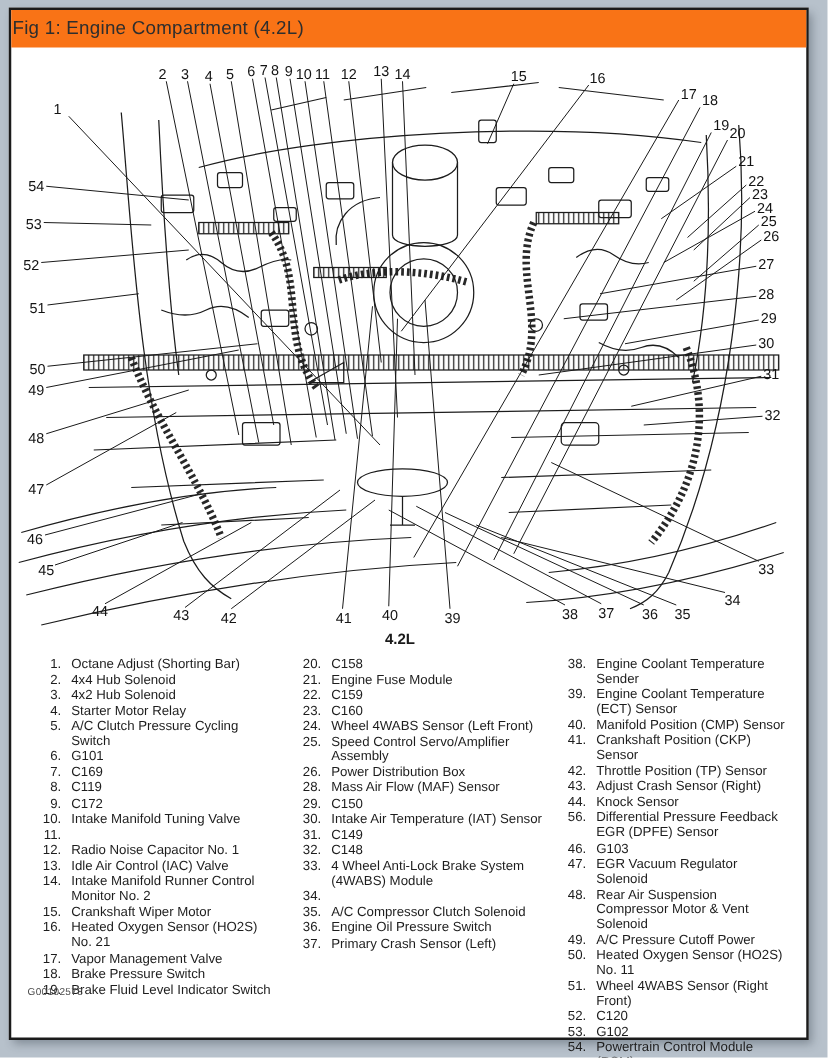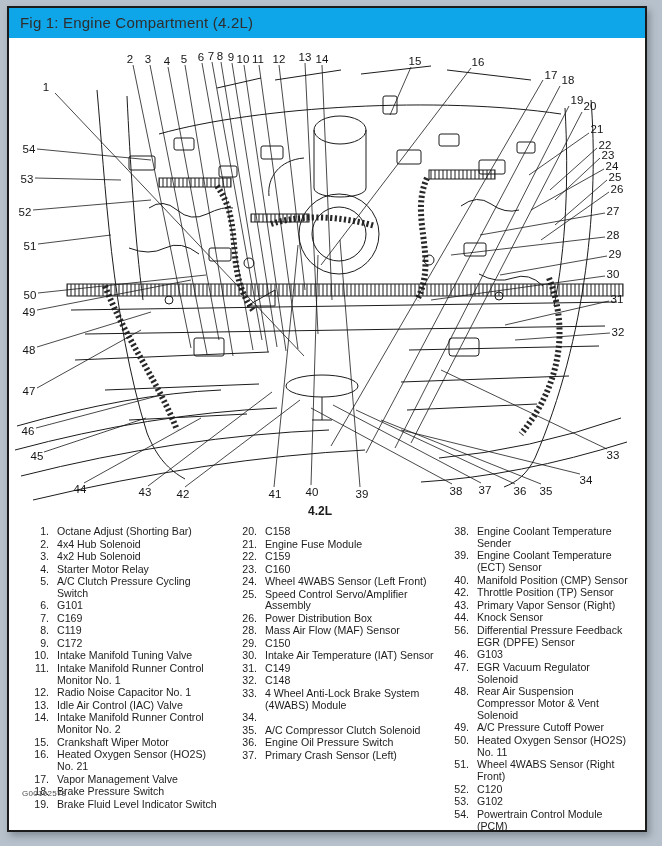--- a/index.html
+++ b/index.html
@@ -11,22 +11,22 @@
   }
   .doc{
     position:absolute;left:7px;top:6px;
     width:636px;height:822px;
     background:#ffffff;
     border:2px solid #1b1b1b;
     box-shadow:3px 4px 7px rgba(40,50,60,.35);
   }
   .titlebar{
     height:30px;line-height:30px;
-    background:#0ea5e9;
-    padding-left:11px;
+    background:#f97316;
+    padding-left:1px;
     font-size:15px;color:#2e2e2e;
     letter-spacing:.2px;
   }
   .diagram-wrap{position:relative;width:636px;height:482px;}
   svg{display:block;}
   .art{stroke:#1c1c1c;fill:none;stroke-width:1;}
   .rib{stroke:#1c1c1c;fill:none;stroke-width:6;stroke-dasharray:2.2,2.4;opacity:.95;}
   .leader{stroke:#1a1a1a;stroke-width:.8;}
   .callout-num{font:11.5px "Liberation Sans",sans-serif;fill:#141414;text-anchor:middle;}
   .engine-label{font:bold 12px "Liberation Sans",sans-serif;fill:#1a1a1a;text-anchor:middle;}
@@ -280,21 +280,20 @@
         <div class="lg-item">
           <span class="lg-num">9.</span>
           <span class="lg-text">C172</span>
         </div>
         <div class="lg-item">
           <span class="lg-num">10.</span>
           <span class="lg-text">Intake Manifold Tuning Valve</span>
         </div>
         <div class="lg-item">
           <span class="lg-num">11.</span>
-          <span class="lg-text">Intake Manifold Runner Control Monitor No. 1</span>
         </div>
         <div class="lg-item">
           <span class="lg-num">12.</span>
           <span class="lg-text">Radio Noise Capacitor No. 1</span>
         </div>
         <div class="lg-item">
           <span class="lg-num">13.</span>
           <span class="lg-text">Idle Air Control (IAC) Valve</span>
         </div>
         <div class="lg-item">
@@ -398,26 +397,30 @@
         </div>
         <div class="lg-item">
           <span class="lg-num">39.</span>
           <span class="lg-text">Engine Coolant Temperature (ECT) Sensor</span>
         </div>
         <div class="lg-item">
           <span class="lg-num">40.</span>
           <span class="lg-text">Manifold Position (CMP) Sensor</span>
         </div>
         <div class="lg-item">
+          <span class="lg-num">41.</span>
+          <span class="lg-text">Crankshaft Position (CKP) Sensor</span>
+        </div>
+        <div class="lg-item">
           <span class="lg-num">42.</span>
           <span class="lg-text">Throttle Position (TP) Sensor</span>
         </div>
         <div class="lg-item">
           <span class="lg-num">43.</span>
-          <span class="lg-text">Primary Vapor Sensor (Right)</span>
+          <span class="lg-text">Adjust Crash Sensor (Right)</span>
         </div>
         <div class="lg-item">
           <span class="lg-num">44.</span>
           <span class="lg-text">Knock Sensor</span>
         </div>
         <div class="lg-item">
           <span class="lg-num">56.</span>
           <span class="lg-text">Differential Pressure Feedback EGR (DPFE) Sensor</span>
         </div>
         <div class="lg-item">

